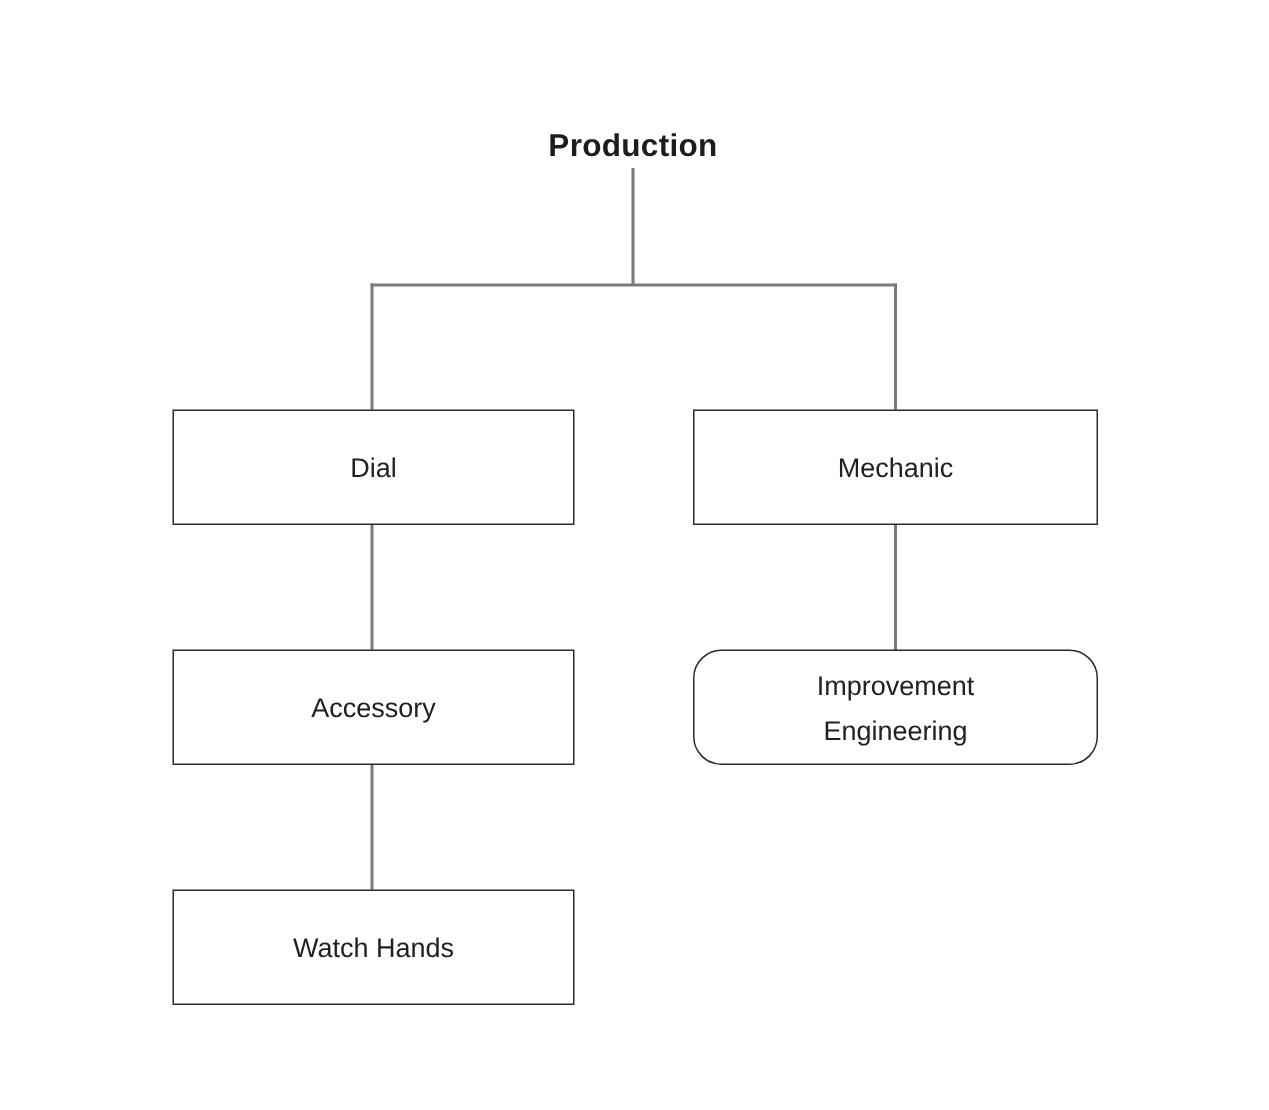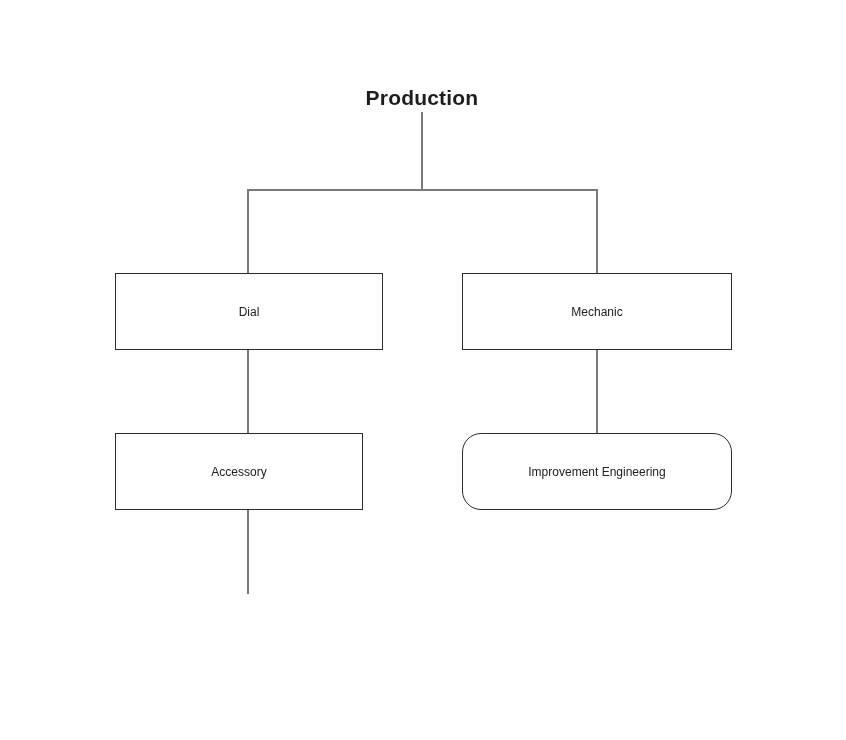--- a/index.html
+++ b/index.html
@@ -36,34 +36,34 @@
   .h-line { height: 2px; }
   .node-box {
     position: absolute;
     box-sizing: border-box;
     background: #ffffff;
     border: 1px solid #2b2b2b;
     display: flex;
     align-items: center;
     justify-content: center;
     text-align: center;
-    font-size: 12px;
+    font-size: 18px;
     line-height: 30px;
     color: #212121;
   }
   .node-label {
     display: inline-block;
   }
   .node-label.wrap-narrow {
     max-width: 170px;
   }
   
   .node-dial        { left: 115px; top: 273px; width: 268px; height: 77px; }
   .node-mechanic    { left: 462px; top: 273px; width: 270px; height: 77px; text-align: center; }
-  .node-accessory   { left: 115px; top: 433px; width: 248px; height: 77px; }
+  .node-accessory   { left: 115px; top: 433px; width: 268px; height: 77px; }
   .node-improvement { left: 462px; top: 433px; width: 270px; height: 77px; border-radius: 19px; }
   .node-watchhands  { left: 115px; top: 593px; width: 268px; height: 77px; }
   
   .conn-root-stem    { left: 421px; top: 112px; height: 78px; }
   .conn-spine        { left: 247px; top: 189px; width: 351px; }
   .conn-drop-left    { left: 247px; top: 189px; height: 85px; }
   .conn-drop-right   { left: 596px; top: 189px; height: 85px; }
   .conn-dial-acc     { left: 247px; top: 350px; height: 84px; }
   .conn-mech-impr    { left: 596px; top: 350px; height: 84px; }
   .conn-acc-watch    { left: 247px; top: 510px; height: 84px; }
@@ -92,14 +92,17 @@
   </div>
 
   <div class="node-box node-accessory">
     <span class="node-label">Accessory</span>
   </div>
 
   <div class="node-box node-improvement">
     <span class="node-label wrap-narrow">Improvement Engineering</span>
   </div>
 
+  <div class="node-box node-watchhands">
+    <span class="node-label">Watch Hands</span>
+  </div>
 
 </div>
 
 </body></html>

